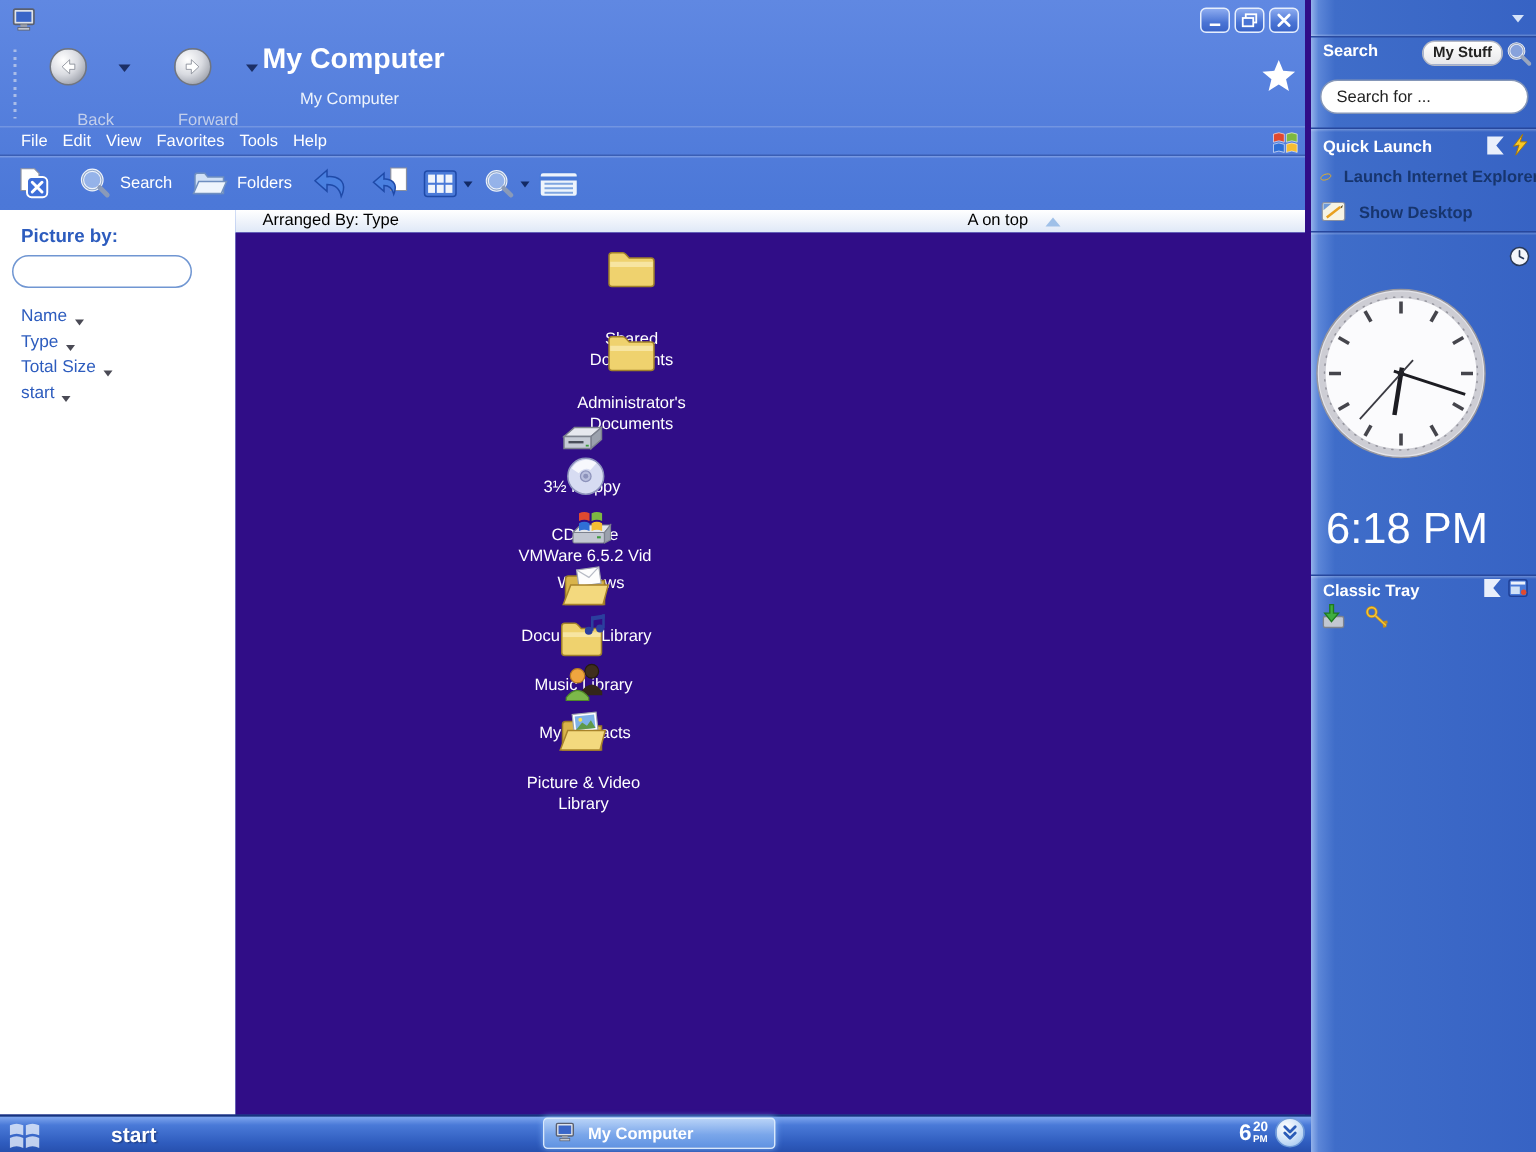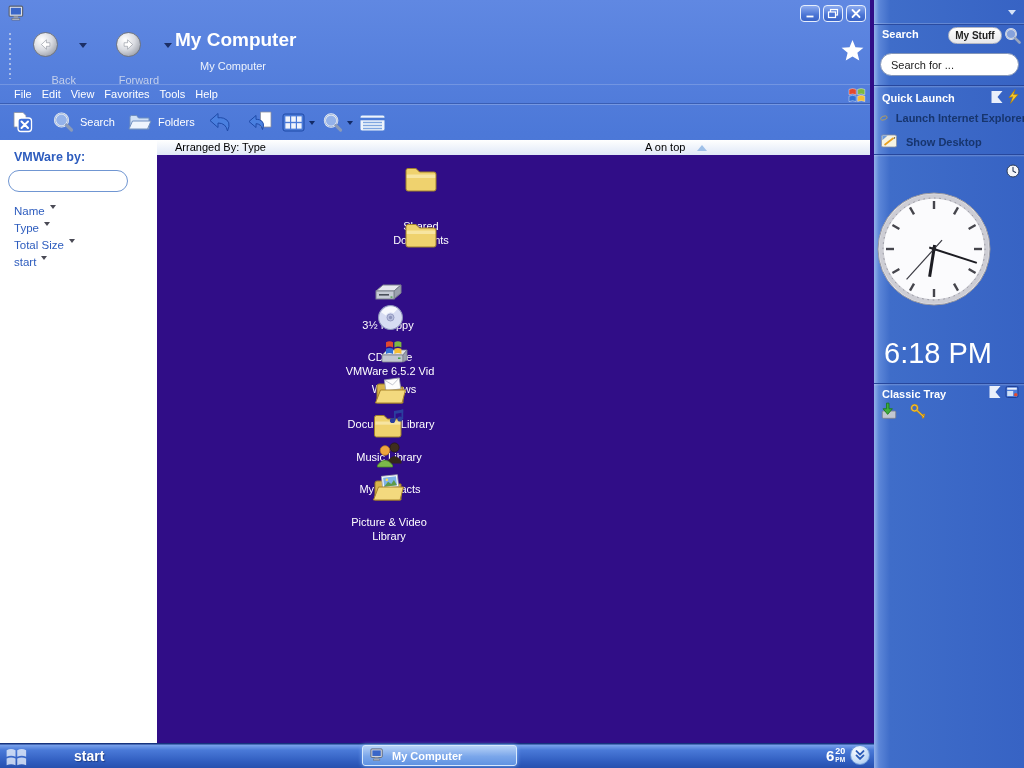--- a/index.html
+++ b/index.html
@@ -42,21 +42,21 @@
   .tool-label { font-size:11px; color:#fff; margin-left:6px; }
   .tool-caret { width:0; height:0; border-left:3.5px solid transparent; border-right:3.5px solid transparent;
     border-top:4.5px solid #122a66; margin-left:4px; }
 
   
   .left-panel { position:absolute; left:0; top:140px; width:157px; height:603px; background:#ffffff; }
   .filter-title { position:absolute; left:14px; top:10px; font-size:12.5px; font-weight:600; color:#2d5cbe; }
   .filter-input { position:absolute; left:8px; top:30px; width:120px; height:22px;
     border:1.5px solid #7096d2; border-radius:11px; outline:none; padding:0 9px; font-size:11px; color:#222; background:#fff; }
   .filter-links { position:absolute; left:14px; top:60px; }
-  .filter-link { margin-top:5px; font-size:11.5px; color:#2d5cbe; display:flex; align-items:flex-start; gap:5px; height:12px; cursor:pointer; }
+  .filter-link { margin-top:5px; font-size:11.5px; color:#2d5cbe; display:flex; align-items:flex-end; gap:5px; height:12px; cursor:pointer; }
   .filter-caret { width:0; height:0; border-left:3.5px solid transparent; border-right:3.5px solid transparent;
     border-top:4.5px solid #4a4a55; }
 
   
   .list-header { position:absolute; left:157px; top:140px; width:713px; height:15px;
     background:linear-gradient(180deg,#ffffff,#dfe8f7); font-size:11px; color:#000; line-height:15px; }
   .arranged-by { position:absolute; left:18px; }
   .sort-label { position:absolute; left:488px; }
   .sort-asc { position:absolute; left:540px; top:5px; width:0; height:0;
     border-left:5px solid transparent; border-right:5px solid transparent; border-bottom:6px solid #9fc0e8; }
@@ -251,21 +251,21 @@
             <rect x="1" y="1" width="25" height="16" rx="2" fill="#eef4fc" stroke="#4a7ad8"></rect>
             <path d="M1 5 h25" stroke="#4a7ad8" stroke-width="2.6"></path>
             <line x1="4" y1="8.5" x2="23" y2="8.5" stroke="#7fa6e0" stroke-width="1.4"></line>
             <line x1="4" y1="11.5" x2="23" y2="11.5" stroke="#7fa6e0" stroke-width="1.4"></line>
             <line x1="4" y1="14.5" x2="23" y2="14.5" stroke="#7fa6e0" stroke-width="1.4"></line>
           </svg>
       </div>
     </div>
 
     <div class="left-panel">
-      <div class="filter-title">VMWare by:</div>
+      <div class="filter-title">Picture by:</div>
       <input class="filter-input" readonly="" value="" style="">
       <div class="filter-links">
           <div class="filter-link">
             <span>Name</span>
             <span class="filter-caret"></span>
           </div>
           <div class="filter-link">
             <span>Type</span>
             <span class="filter-caret"></span>
           </div>
@@ -298,20 +298,24 @@
             <div>Shared</div>
             <div>Documents</div>
           </div>
         </div>
         <div class="file-item" style="z-index: 2;">
           <div class="file-icon" style="left: 246px; top: 65px;">
             <svg width="34" height="28" viewBox="0 0 34 28">
               <path d="M2 25 V6.5 Q2 4.5 4 4.5 h7.2 q1.1 0 1.8 .9 L15.5 8 H30 q2 0 2 2 V25 q0 2 -2 2 H4 q-2 0 -2 -2 Z" fill="#efd26e" stroke="#a0802a"></path>
               <rect x="2.8" y="10.5" width="28.4" height="3.5" fill="#f7e7a6" opacity="0.9"></rect>
             </svg>
+          </div>
+          <div class="file-label" style="left: 199px; top: 107px;">
+            <div>Administrator's</div>
+            <div>Documents</div>
           </div>
         </div>
         <div class="file-item" style="z-index: 3;">
           <div class="file-icon" style="left: 213px; top: 126px;">
             <svg width="30" height="24" viewBox="0 0 30 24">
               <path d="M3 10 L10 4 H28 L21 10 Z" fill="#e6e8ee" stroke="#7d828e"></path>
               <path d="M21 10 L28 4 V12 L21 18 Z" fill="#9ba1ad" stroke="#7d828e"></path>
               <rect x="3" y="10" width="18" height="8" fill="#c6cbd5" stroke="#7d828e"></rect>
               <rect x="6" y="13" width="10" height="1.6" fill="#4a4f5a"></rect>
               <rect x="17.5" y="15.5" width="2" height="1.2" fill="#3c9a3c"></rect>

